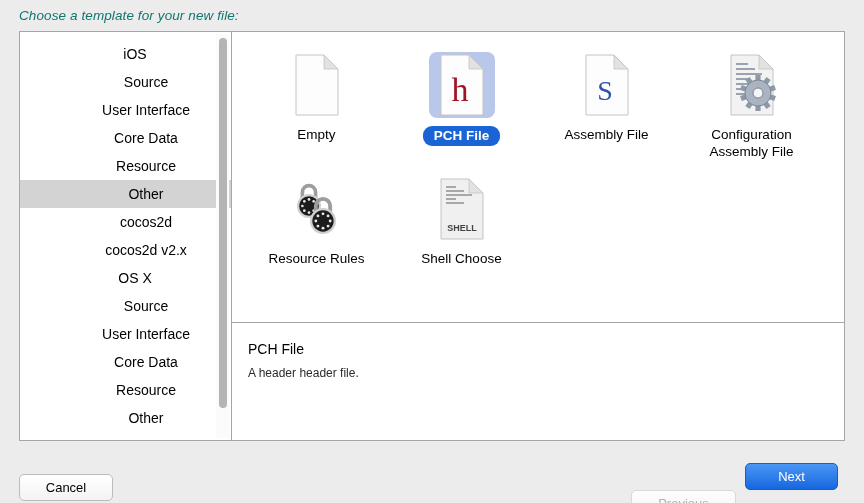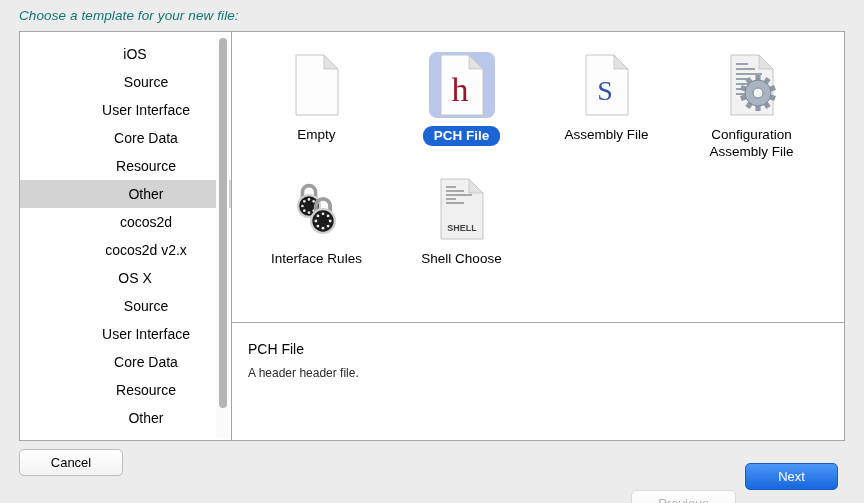--- a/index.html
+++ b/index.html
@@ -171,22 +171,22 @@
     border-radius: 5px;
     font-size: 13px;
     display: flex;
     align-items: center;
     justify-content: center;
     box-sizing: border-box;
     user-select: none;
   }
   .btn-cancel {
     left: 19px;
-    top: 449px;
-    width: 104px;
+    top: 474px;
+    width: 94px;
     background: linear-gradient(#ffffff, #f3f3f3);
     border: 1px solid #bcbcbc;
     color: #000;
   }
   .btn-previous {
     left: 631px;
     top: 490px;
     width: 105px;
     background: linear-gradient(#fdfdfd, #f6f6f6);
     border: 1px solid #d9d9d9;
@@ -324,21 +324,21 @@
                   <circle cx="38.05581348548382" cy="49.05581348548382" r="1.43" fill="#e8e8e8"></circle>
                   <circle cx="33" cy="51.15" r="1.43" fill="#e8e8e8"></circle>
                   <circle cx="27.944186514516186" cy="49.05581348548382" r="1.43" fill="#e8e8e8"></circle>
                   <circle cx="25.85" cy="44" r="1.43" fill="#e8e8e8"></circle>
                   <circle cx="27.944186514516183" cy="38.94418651451618" r="1.43" fill="#e8e8e8"></circle>
                   <circle cx="33" cy="36.85" r="1.43" fill="#e8e8e8"></circle>
                   <circle cx="38.05581348548381" cy="38.94418651451618" r="1.43" fill="#e8e8e8"></circle>
                 </g>
               </svg>
             </div>
-            <div class="tmpl-label">Interface Rules</div>
+            <div class="tmpl-label">Resource Rules</div>
           </div>
           <div class="tmpl-cell">
             <div class="tmpl-icon-wrap">
               <svg width="54" height="64" viewBox="0 0 54 64">
                 <g>
                   <path d="M6 2 H34 L48 16 V62 H6 Z" fill="#f0f0f0" stroke="#c4c4c4" stroke-width="1"></path>
                   <path d="M34 2 L48 16 H34 Z" fill="#e2e2e2" stroke="#c4c4c4" stroke-width="0.8"></path>
                 </g>
                 <rect x="11" y="9" width="10" height="2" fill="#a8a8a8"></rect>
                 <rect x="11" y="13" width="18" height="2" fill="#a8a8a8"></rect>

